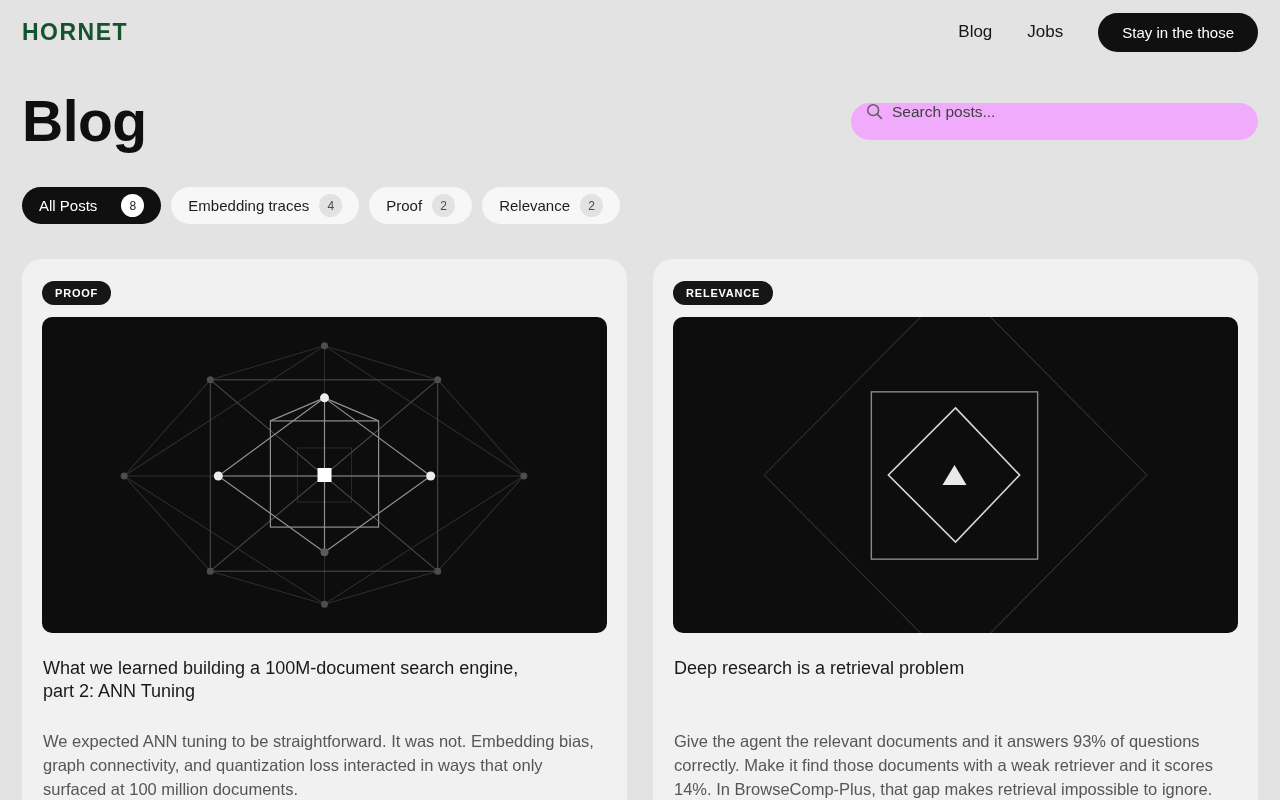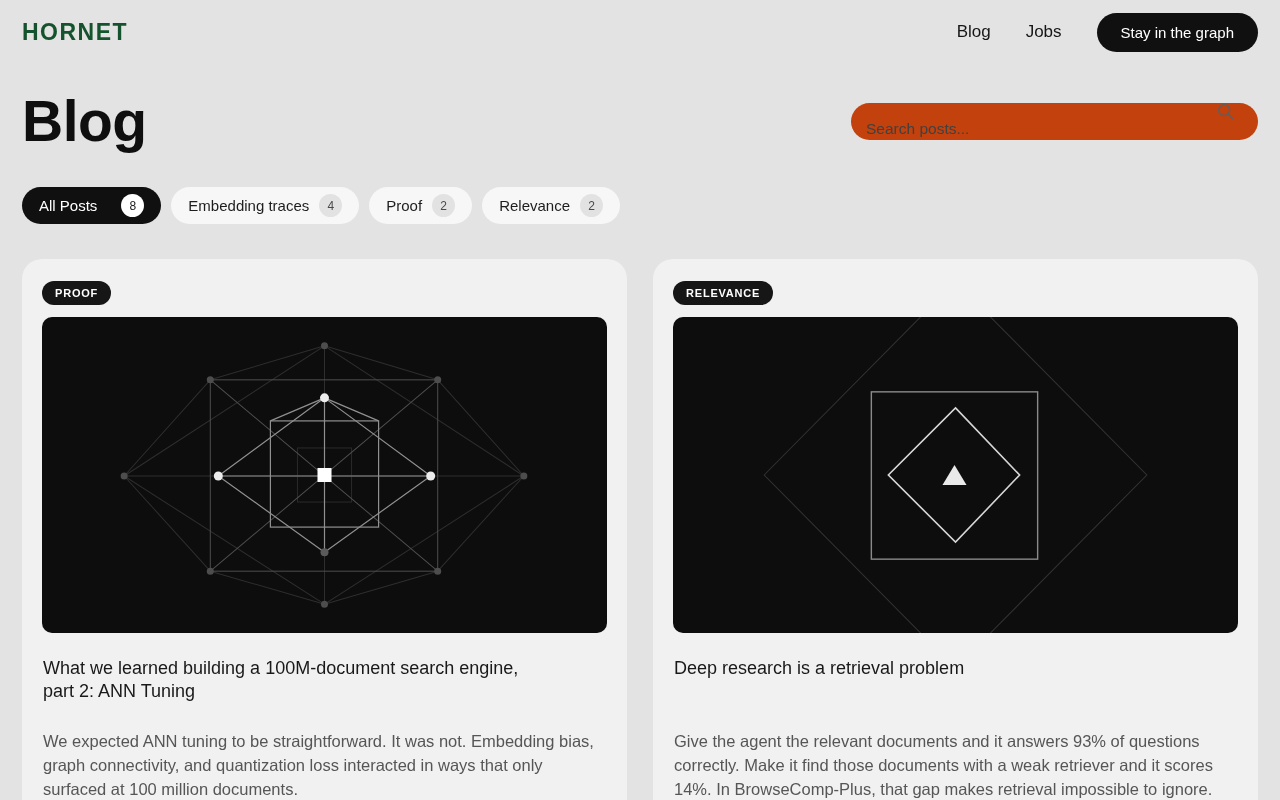--- a/index.html
+++ b/index.html
@@ -56,26 +56,25 @@
   .page-title {
     font-size: 57px;
     font-weight: 600;
     letter-spacing: -0.5px;
     color: #0f0f0f;
     line-height: 1.0;
   }
   .search-box {
     width: 407px;
     height: 37px;
-    background: #c2410c;
+    background: #f0abfc;
     border-radius: 999px;
     display: flex;
-    align-items: flex-end;
+    align-items: flex-start;
     padding: 0 15px;
-    flex-direction: column;
   }
   .search-icon { display: flex; margin-right: 9px; flex: none; }
   .search-input {
     border: none;
     outline: none;
     background: transparent;
     font-family: inherit;
     font-size: 15.5px;
     color: #222;
     width: 100%;
@@ -167,21 +166,21 @@
   }
 </style>
 </head>
 <body>
 
 <header class="site-header wrap">
   <div class="logo">HORNET</div>
   <nav class="site-nav">
     <a class="nav-link">Blog</a>
     <a class="nav-link">Jobs</a>
-    <button class="cta-btn">Stay in the graph</button>
+    <button class="cta-btn">Stay in the those</button>
   </nav>
 </header>
 
 <div class="page-head wrap">
   <h1 class="page-title">Blog</h1>
   <div class="search-box">
     <span class="search-icon">
       <svg width="17" height="17" viewBox="0 0 17 17" fill="none">
         <circle cx="7.2" cy="7.2" r="5.4" stroke="#5f5f5f" stroke-width="1.5"></circle>
         <line x1="11.4" y1="11.4" x2="15.4" y2="15.4" stroke="#5f5f5f" stroke-width="1.5" stroke-linecap="round"></line>

